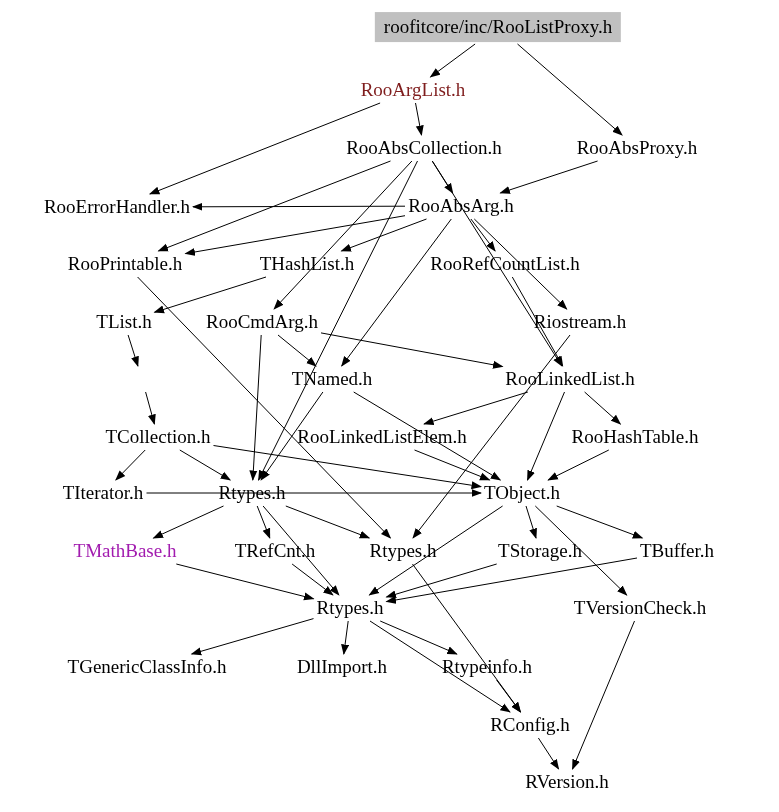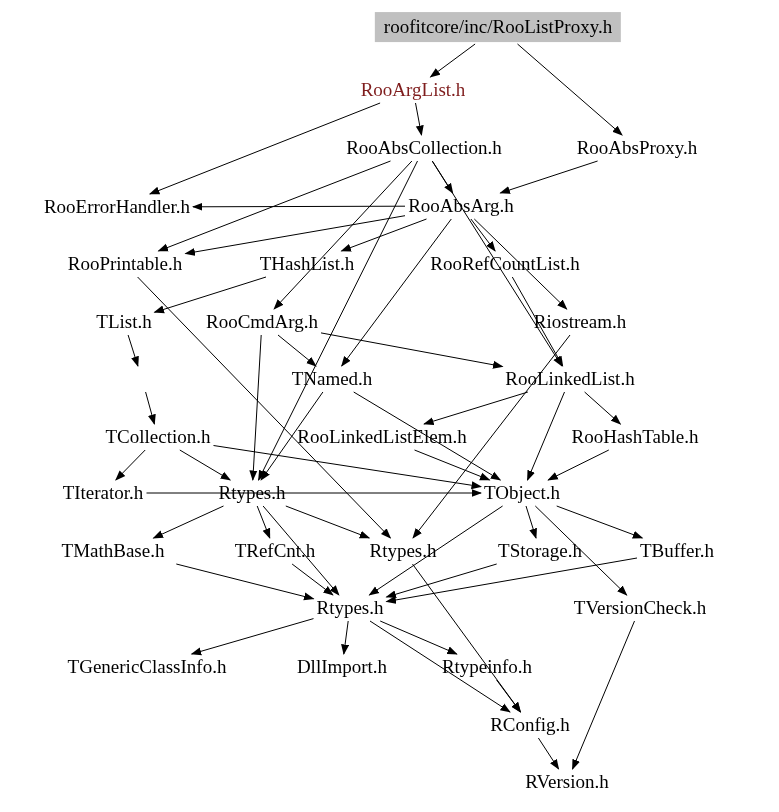--- a/index.html
+++ b/index.html
@@ -119,21 +119,21 @@
     <div class="node" style="left: 262px; top: 322px; color: rgb(0, 0, 0);">RooCmdArg.h</div>
     <div class="node" style="left: 580px; top: 322px; color: rgb(0, 0, 0);">Riostream.h</div>
     <div class="node" style="left: 332px; top: 379px; color: rgb(0, 0, 0);">TNamed.h</div>
     <div class="node" style="left: 570px; top: 379px; color: rgb(0, 0, 0);">RooLinkedList.h</div>
     <div class="node" style="left: 158px; top: 437px; color: rgb(0, 0, 0);">TCollection.h</div>
     <div class="node" style="left: 635px; top: 437px; color: rgb(0, 0, 0);">RooHashTable.h</div>
     <div class="node" style="left: 382px; top: 437px; color: rgb(0, 0, 0);">RooLinkedListElem.h</div>
     <div class="node" style="left: 103px; top: 493px; color: rgb(0, 0, 0);">TIterator.h</div>
     <div class="node" style="left: 252px; top: 493px; color: rgb(0, 0, 0);">Rtypes.h</div>
     <div class="node" style="left: 522px; top: 493px; color: rgb(0, 0, 0);">TObject.h</div>
-    <div class="node" style="left: 113px; top: 551px; color: #000000; text-align: right;">TMathBase.h</div>
+    <div class="node" style="left: 125px; top: 551px; color: #a21caf; text-align: right;">TMathBase.h</div>
     <div class="node" style="left: 275px; top: 551px; color: rgb(0, 0, 0);">TRefCnt.h</div>
     <div class="node" style="left: 403px; top: 551px; color: rgb(0, 0, 0);">Rtypes.h</div>
     <div class="node" style="left: 540px; top: 551px; color: rgb(0, 0, 0);">TStorage.h</div>
     <div class="node" style="left: 677px; top: 551px; color: rgb(0, 0, 0);">TBuffer.h</div>
     <div class="node" style="left: 350px; top: 608px; color: rgb(0, 0, 0);">Rtypes.h</div>
     <div class="node" style="left: 640px; top: 608px; color: rgb(0, 0, 0);">TVersionCheck.h</div>
     <div class="node" style="left: 147px; top: 667px; color: rgb(0, 0, 0);">TGenericClassInfo.h</div>
     <div class="node" style="left: 342px; top: 667px; color: rgb(0, 0, 0);">DllImport.h</div>
     <div class="node" style="left: 487px; top: 667px; color: rgb(0, 0, 0);">Rtypeinfo.h</div>
     <div class="node" style="left: 530px; top: 725px; color: rgb(0, 0, 0);">RConfig.h</div>

